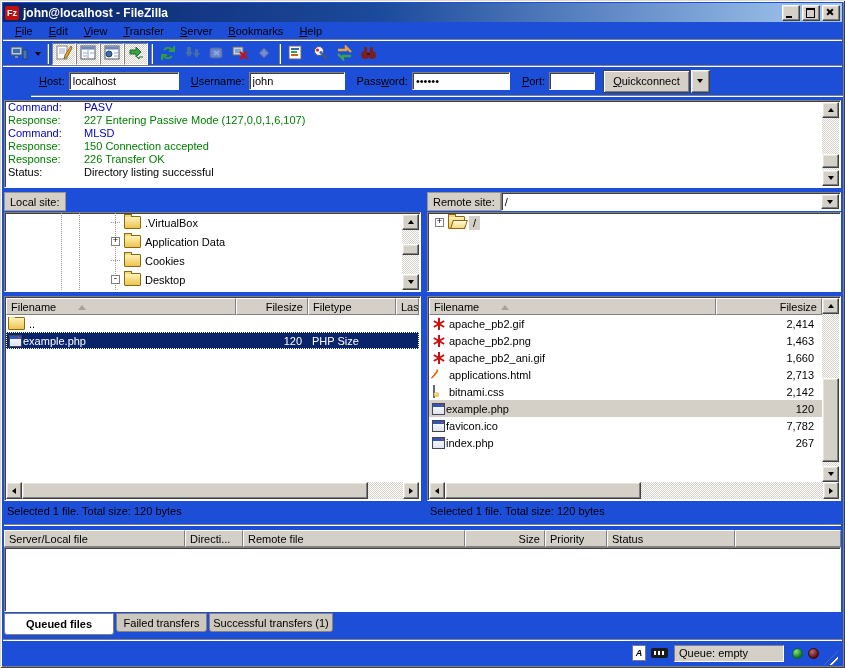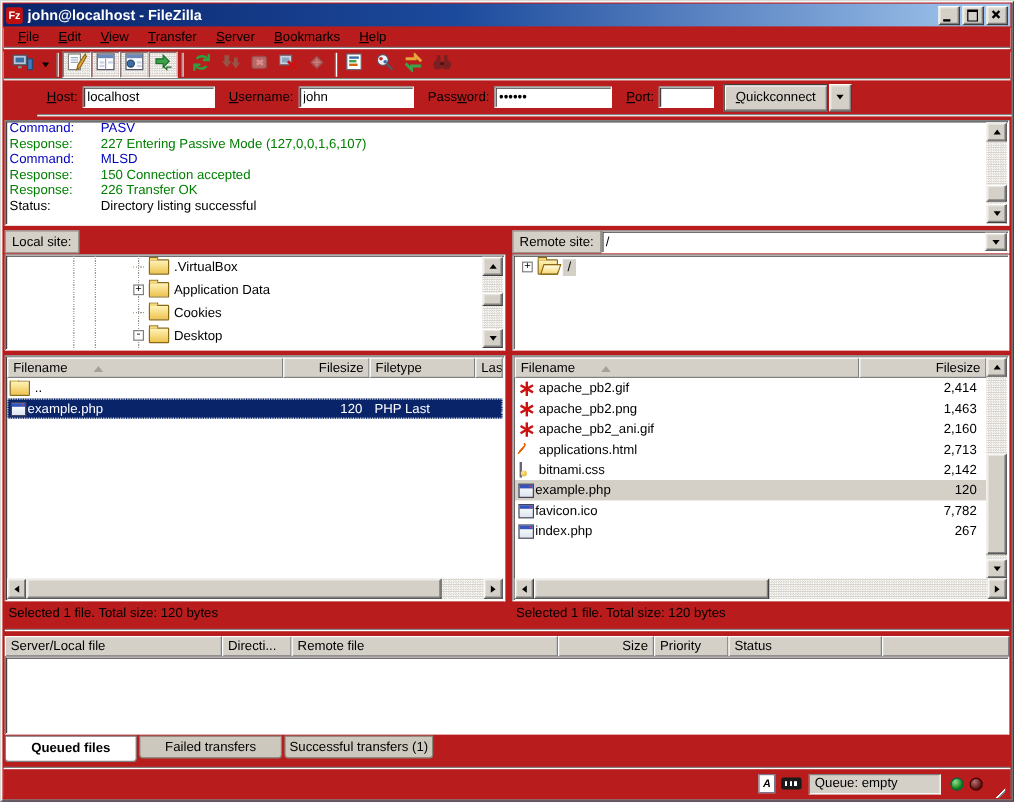--- a/index.html
+++ b/index.html
@@ -1,16 +1,16 @@
 <!DOCTYPE html>
 <html><head>
 <meta charset="utf-8">
 <style>
   html,body{margin:0;padding:0;background:#3a6ea5;}
-  .window{position:relative;width:845px;height:668px;background:#b91c1c;
+  .window{position:relative;width:845px;height:668px;background:#1d4ed8;
     font-family:"Liberation Sans",sans-serif;font-size:11px;color:#000;overflow:hidden;}
   .frame{position:absolute;inset:0;pointer-events:none;z-index:50;
     box-shadow:inset 1px 1px 0 #dcdad4, inset -1px -1px 0 #404040,
                inset 2px 2px 0 #fff,    inset -2px -2px 0 #808080;}
   
   .sunken{background:#fff;border:1px solid;border-color:#808080 #fff #fff #808080;
     box-shadow:inset 1px 1px 0 #404040;}
   .raised{background:#d4d0c8;border:1px solid;border-color:#fff #404040 #404040 #fff;
     box-shadow:inset -1px -1px 0 #808080, inset 1px 1px 0 #e8e4dc;}
   .hcell{background:#d4d0c8;border:1px solid;border-color:#fff #808080 #808080 #fff;
@@ -449,21 +449,21 @@
         <span class="cell cright" style="width:72px"></span>
         <span class="cell" style="width:103px;padding-left:4px"></span>
         <span class="cell" style="flex:1"></span>
       </div>
       <div class="lrow sel-act">
         <span class="cell cname" style="width:230px">
             <span class="fic icon-win"></span>
             <span>example.php</span>
           </span>
         <span class="cell cright" style="width:72px">120</span>
-        <span class="cell" style="width:103px;padding-left:4px">PHP Last</span>
+        <span class="cell" style="width:103px;padding-left:4px">PHP Size</span>
         <span class="cell" style="flex:1;padding-left:6px">1</span>
       </div>
     </div>
     <div class="hscroll" style="left:1px;right:1px;bottom:1px;">
       <span class="sbtn raised">
           <i class="t-lf"></i>
         </span>
       <span class="strack checker">
           <span class="sthumb raised" style="left:0;width:346px"></span>
         </span>
@@ -496,21 +496,21 @@
             <span class="fic icon-apache"></span>
             <span>apache_pb2.png</span>
           </span>
           <span class="cell cright" style="flex:1;padding-right:8px">1,463</span>
         </div>
       <div class="lrow">
           <span class="cell cname" style="width:287px">
             <span class="fic icon-apache"></span>
             <span>apache_pb2_ani.gif</span>
           </span>
-          <span class="cell cright" style="flex:1;padding-right:8px">2,160</span>
+          <span class="cell cright" style="flex:1;padding-right:8px">1,660</span>
         </div>
       <div class="lrow">
           <span class="cell cname" style="width:287px">
             <span class="fic"><span class="icon-firefox"></span></span>
             <span>applications.html</span>
           </span>
           <span class="cell cright" style="flex:1;padding-right:8px">2,713</span>
         </div>
       <div class="lrow">
           <span class="cell cname" style="width:287px">
@@ -588,21 +588,21 @@
       </span>
     <span class="hcell" style="width:128px">
         <span>Status</span>
       </span>
     <span class="hcell" style="flex:1"></span>
   </div>
   <div class="qbody"></div>
 
   <div class="tabs">
     <span class="tab active" style="width:110px">Queued files</span>
-    <span class="tab" style="width:119px">Failed transfers</span>
+    <span class="tab" style="width:91px">Failed transfers</span>
     <span class="tab" style="width:124px">Successful transfers (1)</span>
   </div>
 
   <div class="statusbar">
     <span class="dt-icon">A</span>
     <span class="sl-icon"></span>
     <span class="queuefield">Queue: empty</span>
     <span class="led led-green"></span>
     <span class="led led-red"></span>
     <span class="grip"></span>

